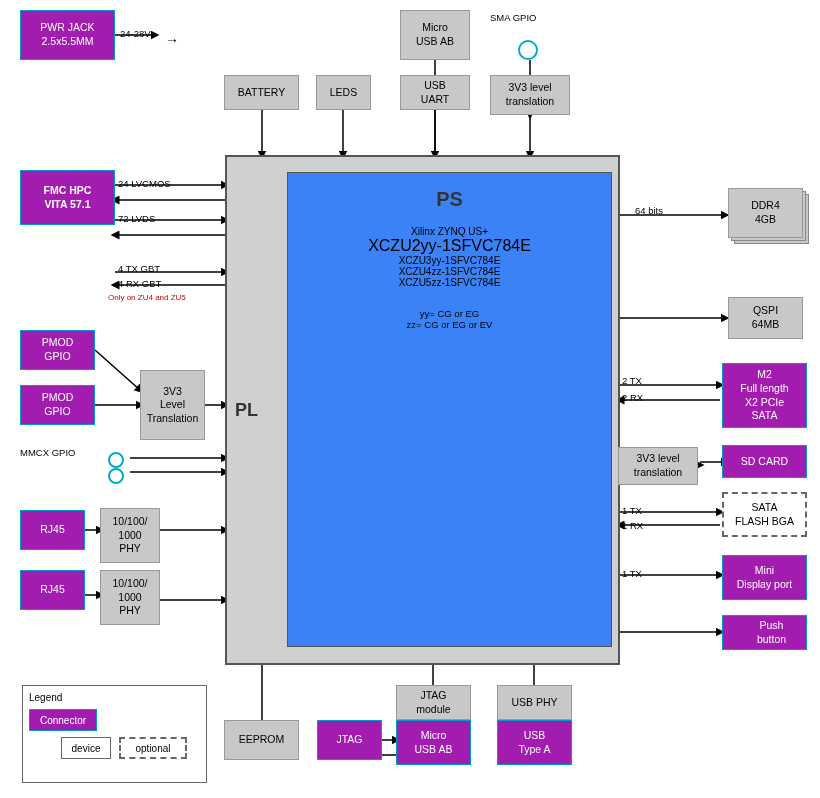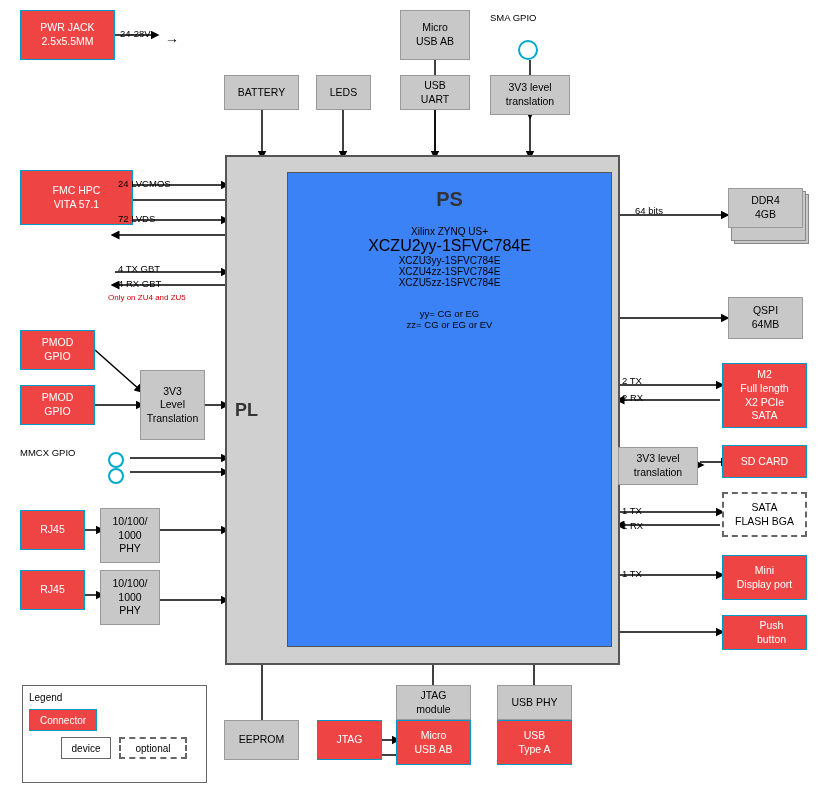--- a/index.html
+++ b/index.html
@@ -22,21 +22,21 @@
       position: absolute;
       display: flex;
       align-items: center;
       justify-content: center;
       text-align: center;
       font-size: 10.5px;
       line-height: 1.3;
       font-weight: normal;
     }
     .box-blue {
-      background: #ef4444;
+      background: #a21caf;
       color: white;
       border: 1px solid #0099CC;
     }
     .box-gray {
       background: #C8C8C8;
       color: black;
       border: 1px solid #999;
     }
     .box-outline {
       background: white;
@@ -193,21 +193,21 @@
       <div style="font-size:10px;text-align:center;">Xilinx ZYNQ US+</div>
       <div style="font-size:16px;text-align:center;">XCZU2yy-1SFVC784E</div>
       <div style="font-size:10px;text-align:center;">XCZU3yy-1SFVC784E</div>
       <div style="font-size:10px;text-align:center;">XCZU4zz-1SFVC784E</div>
       <div style="font-size:10px;">XCZU5zz-1SFVC784E</div>
       <div style="font-size:9.5px;text-align:center;margin-top:20px;">yy= CG or EG</div>
       <div style="font-size:9.5px;text-align:right;">zz= CG or EG or EV</div>
     </div>
   </div>
 
-  <div class="box box-blue" style="left:20px;top:170px;width:113px;height:55px;">
+  <div class="box box-blue" style="left:20px;top:170px;width:95px;height:55px;font-weight:bold;">
     <span>FMC HPC<br>VITA 57.1</span>
   </div>
 
   <div class="label-text" style="left:118px;top:178px;">24 LVCMOS</div>
 
   <div class="label-text" style="left:118px;top:213px;">72 LVDS</div>
 
   <div class="label-text" style="left:118px;top:263px;">4 TX GBT</div>
   <div class="label-text" style="left:118px;top:278px;">4 RX GBT</div>
   <div class="label-text" style="left:108px;top:293px;font-size:8px;color:#CC0000;">Only on ZU4 and ZU5</div>
@@ -241,21 +241,21 @@
     <span>RJ45</span>
   </div>
 
   <div class="box box-gray" style="left:100px;top:570px;width:60px;height:55px;">
     <span>10/100/<br>1000<br>PHY</span>
   </div>
 
   <div style="position:absolute;left:728px;top:188px;">
     <div style="position:absolute;left:6px;top:6px;width:75px;height:50px;background:#C8C8C8;border:1px solid #888;z-index:1;"></div>
     <div style="position:absolute;left:3px;top:3px;width:75px;height:50px;background:#C8C8C8;border:1px solid #888;z-index:2;"></div>
-    <div class="box box-gray" style="position:absolute;left:0;top:0;width:75px;height:40px;z-index:3;">
+    <div class="box box-gray" style="position:absolute;left:0;top:0;width:75px;height:50px;z-index:3;">
       <span>DDR4<br>4GB</span>
     </div>
   </div>
 
   <div class="label-text" style="left:635px;top:205px;">64 bits</div>
 
   <div class="box box-gray" style="left:728px;top:297px;width:75px;height:42px;">
     <span>QSPI<br>64MB</span>
   </div>
 

